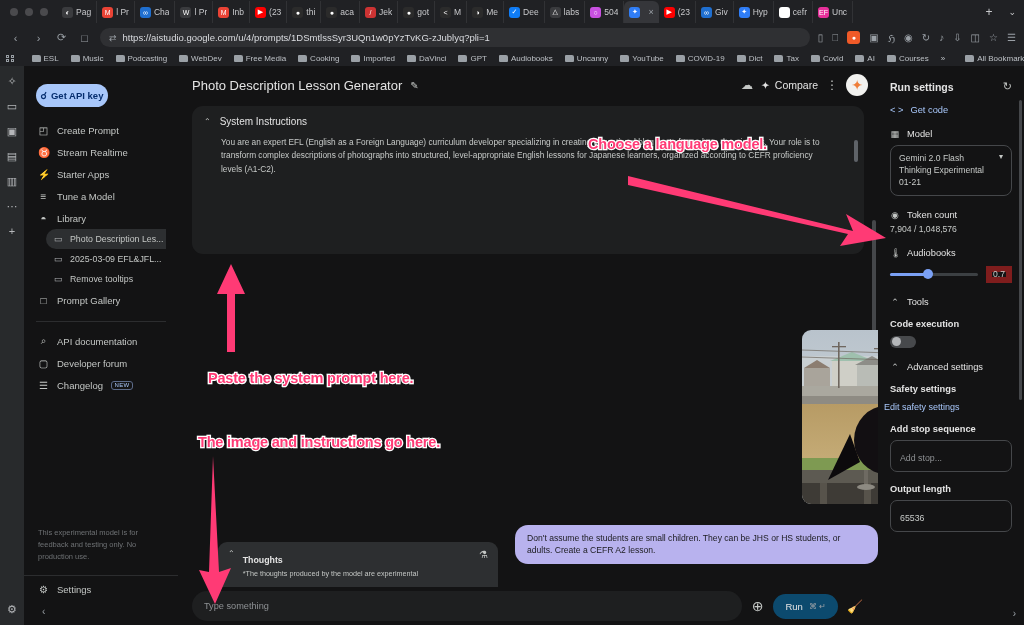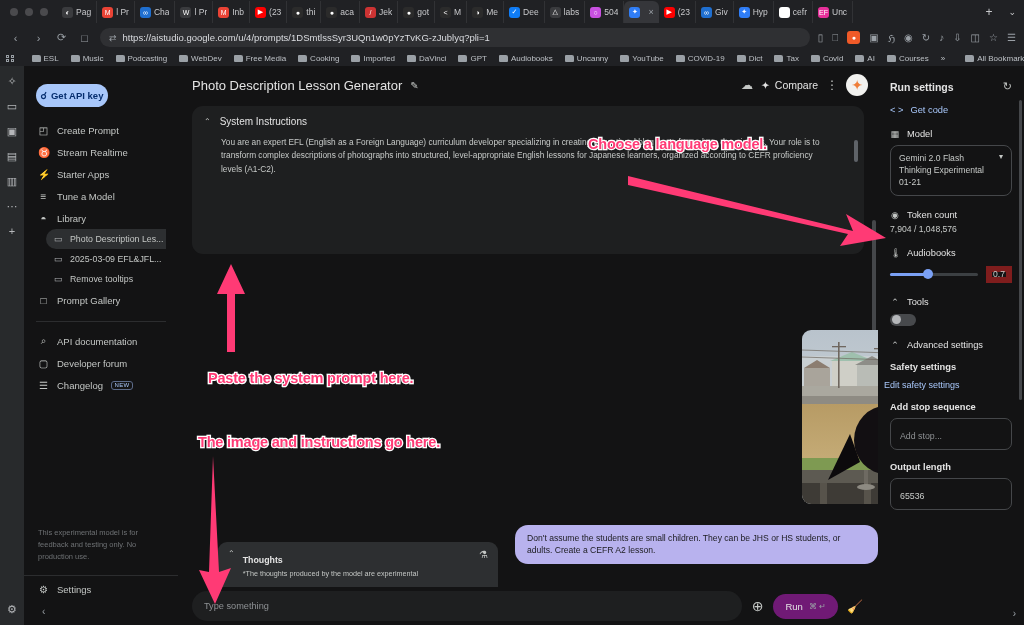--- a/index.html
+++ b/index.html
@@ -155,21 +155,21 @@
     position: absolute; left: 0; right: 0; bottom: 0; height: 38px;
     display: flex; align-items: center; padding: 0 14px; gap: 10px;
   }
   .inputpill {
     flex: 1; height: 30px; background: #1e1f20; border-radius: 16px;
     display: flex; align-items: center; padding: 0 12px;
     font-size: 9.2px; color: #8e9194;
   }
   .plus-ic { color: #c4c7c5; font-size: 14px; cursor: pointer; }
   .runbtn {
-    display: flex; align-items: center; gap: 6px; background: #701a75;
+    display: flex; align-items: center; gap: 6px; background: #0c4a6e;
     border-radius: 15px; height: 25px; padding: 0 12px;
     font-size: 9.5px; color: #e3e3e3; cursor: pointer;
   }
   .runbtn .kbd { font-size: 8px; color: #9aa0a6; }
   .broom { color: #c4c7c5; font-size: 13px; cursor: pointer; }
 
   
   .rpanel {
     width: 146px; flex: 0 0 146px; background: #131314;
     padding: 14px 0 0 0; position: relative; display: flex; flex-direction: column;
@@ -686,20 +686,21 @@
         <span class="fill"></span>
         <span class="knob"></span>
       </span>
       <span class="tempval">0.7</span>
     </div>
 
     <div class="rp-row">
       <span class="rp-ic">⌃</span>
       <span>Tools</span>
     </div>
+    <div class="rp-sub">Code execution</div>
     <div class="toggle">
       <span class="dot"></span>
     </div>
 
     <div class="rp-row">
       <span class="rp-ic">⌃</span>
       <span>Advanced settings</span>
     </div>
     <div class="rp-sub">Safety settings</div>
     <div class="linkblue">Edit safety settings</div>

